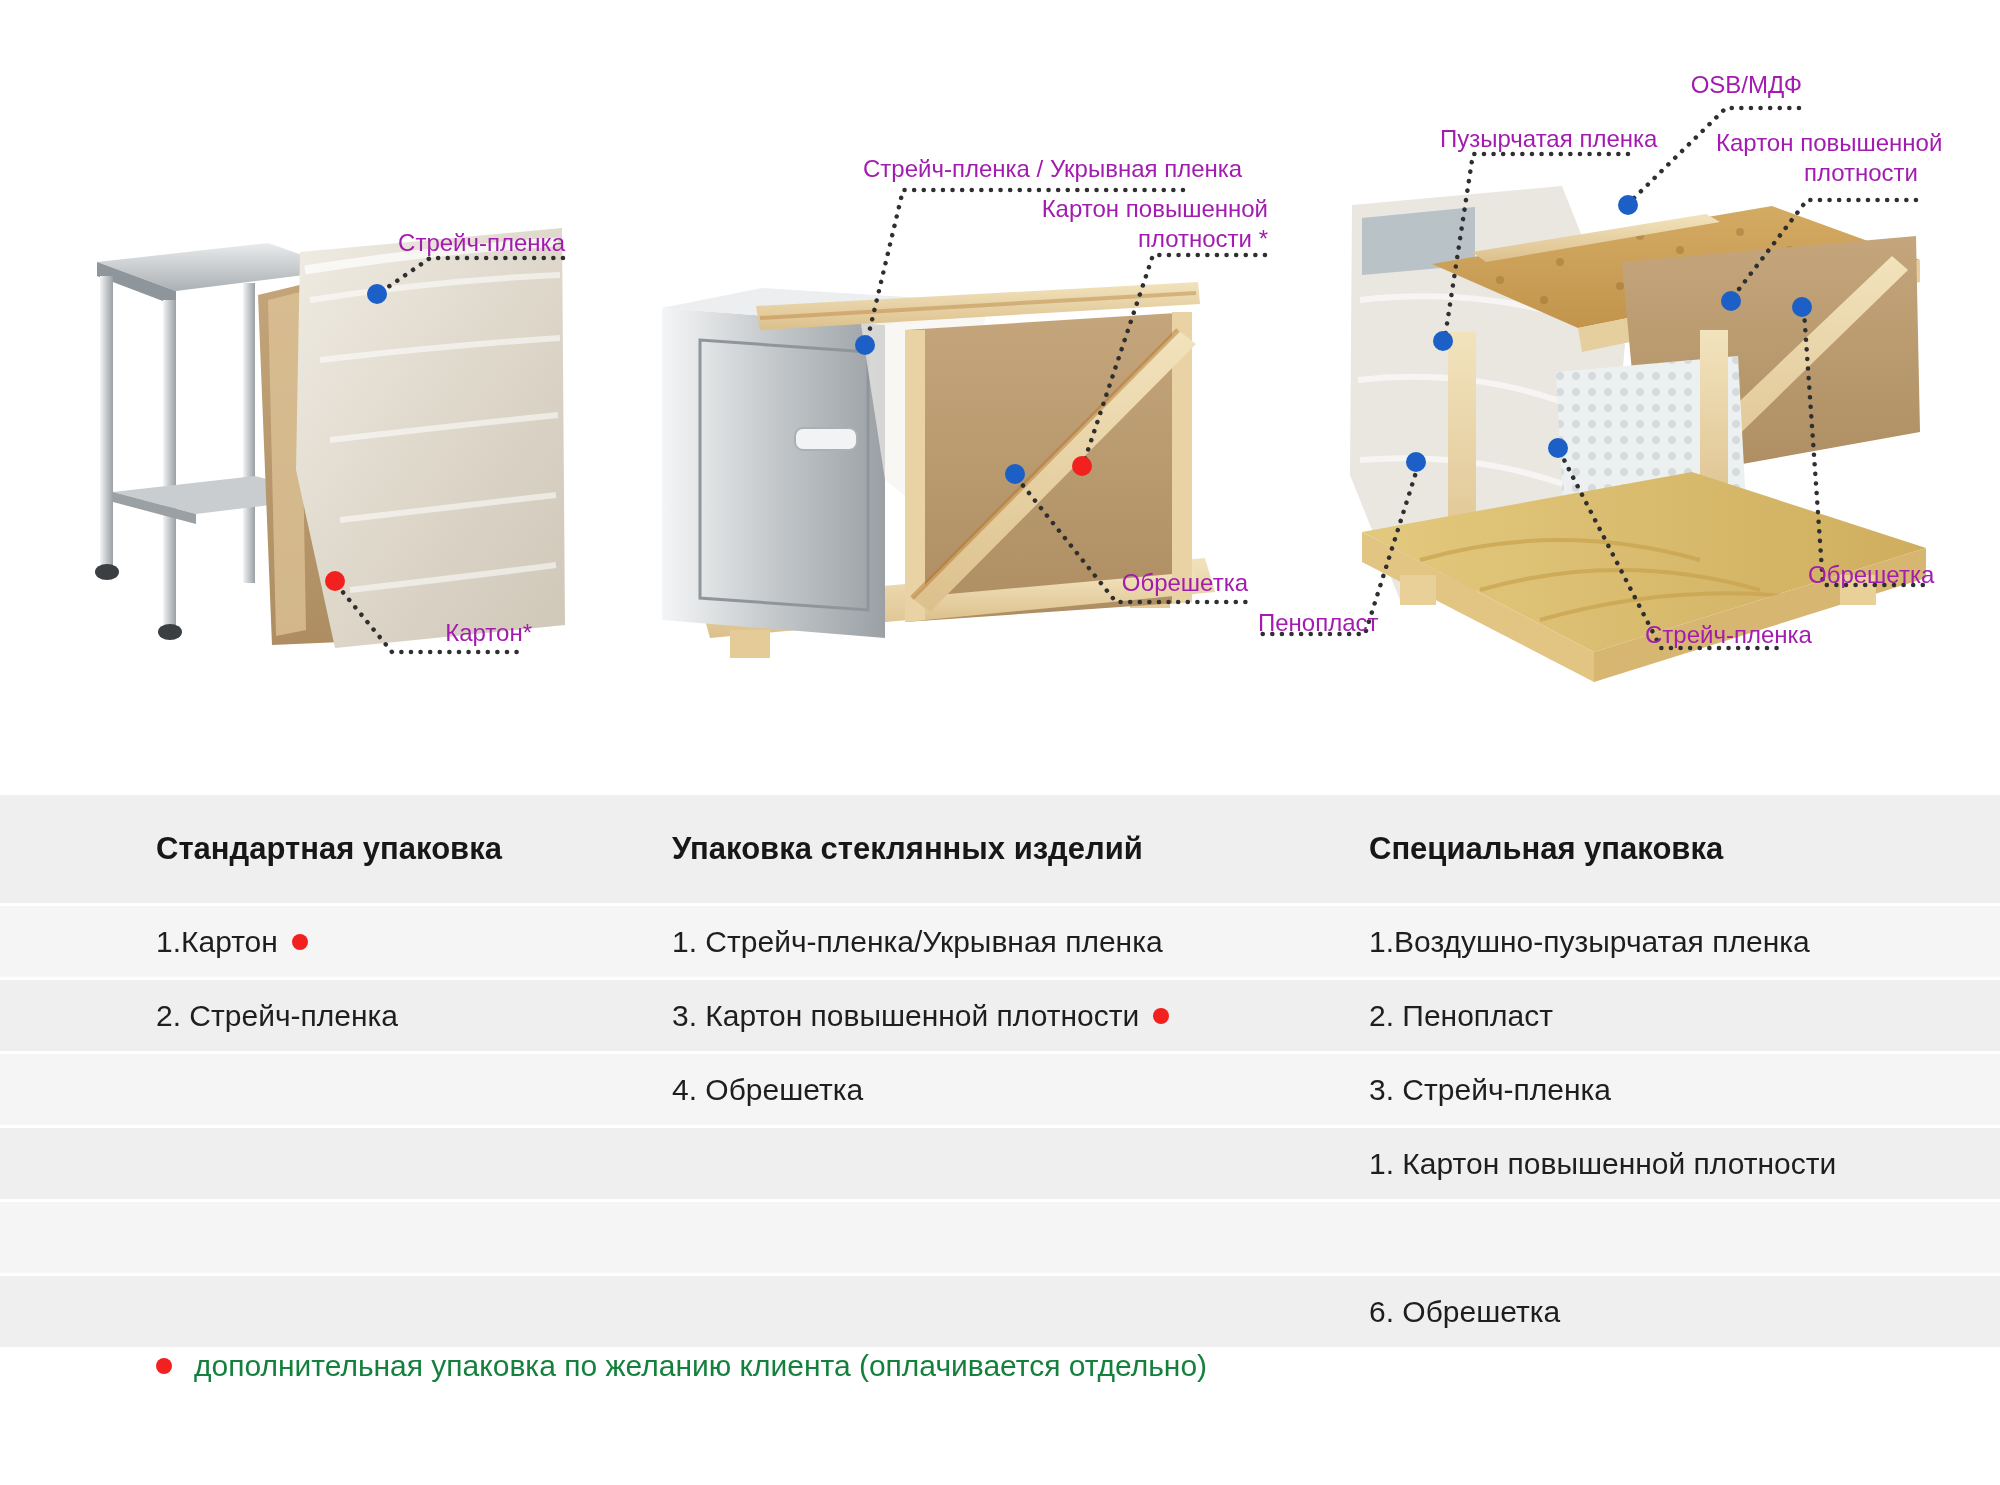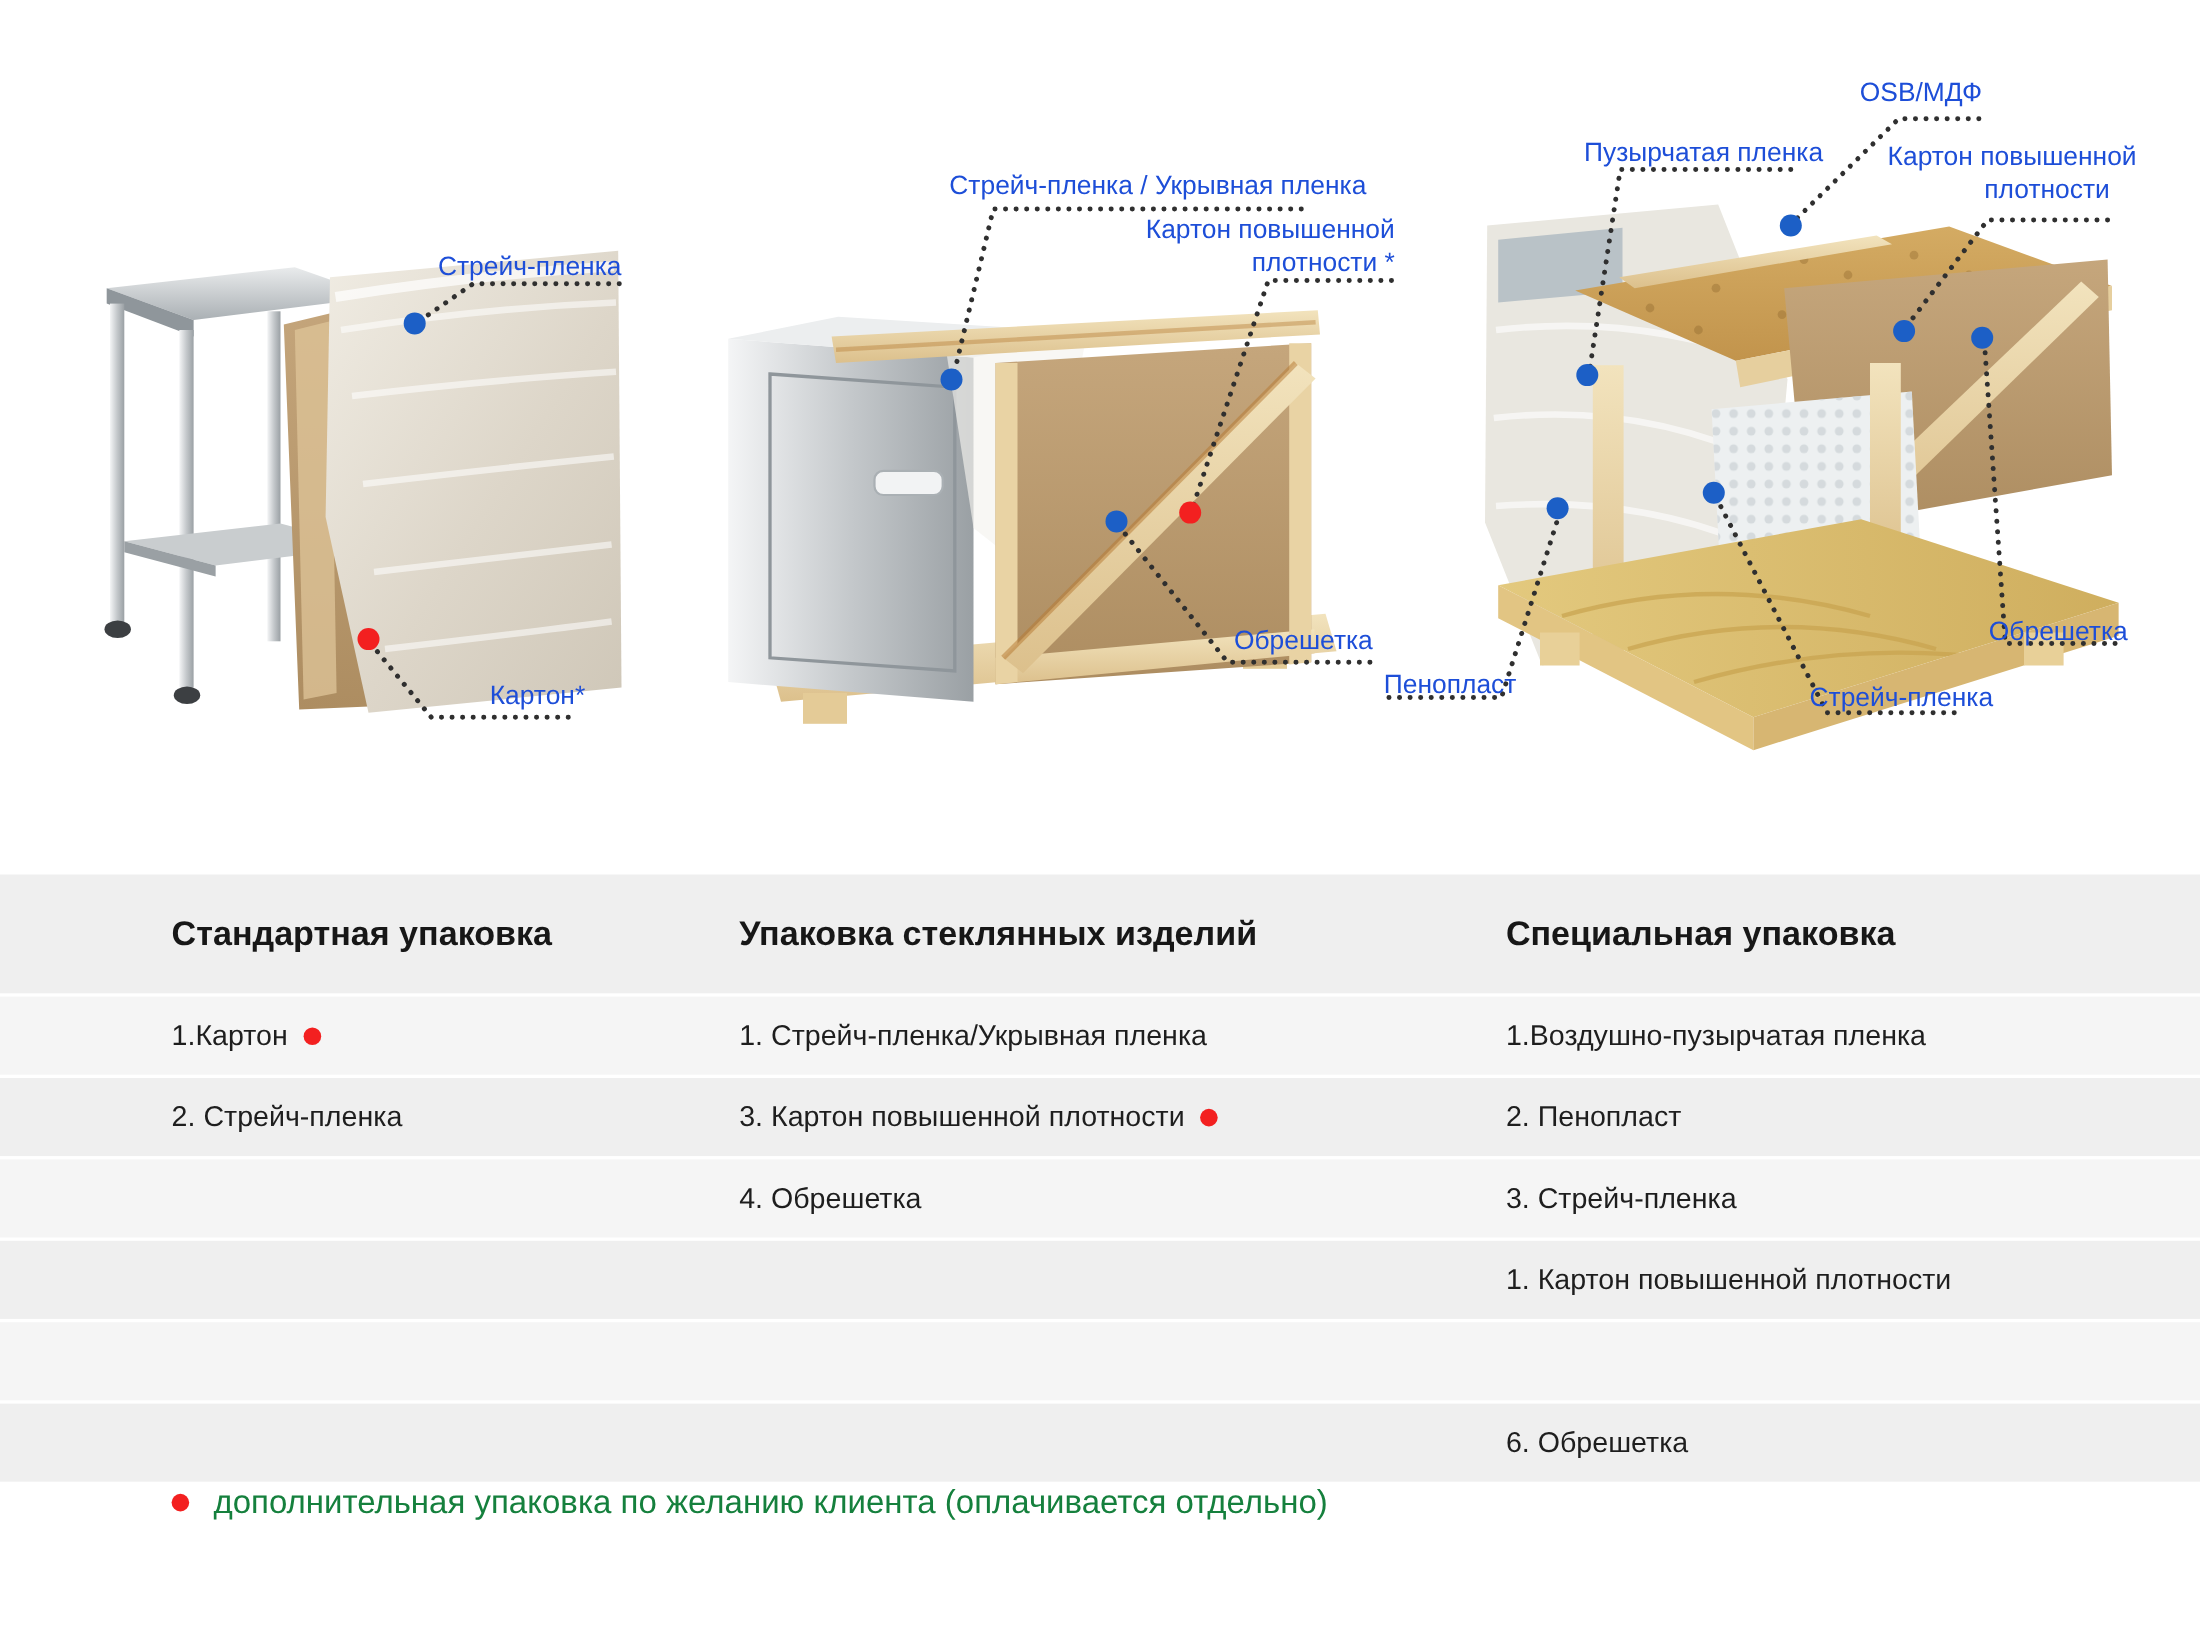--- a/index.html
+++ b/index.html
@@ -1,27 +1,27 @@
 <!DOCTYPE html>
 <html><head>
 <meta charset="utf-8">
 <style>
   html,body{margin:0;padding:0;background:#fff;}
   .page{position:relative;width:2000px;height:1485px;background:#ffffff;
         font-family:"Liberation Sans",sans-serif;overflow:hidden;}
   .art{position:absolute;left:0;top:0;}
-  .callout{position:absolute;color:#1d4ed8;font-size:24px;line-height:1.24;white-space:nowrap;}
+  .callout{position:absolute;color:#a21caf;font-size:24px;line-height:1.24;white-space:nowrap;}
   .ta-r{text-align:right;} .ta-c{text-align:center;}
   
   .pack-table{position:absolute;left:0;top:795px;width:2000px;}
   .trow{display:grid;grid-template-columns:670px 697px 633px;margin-bottom:3px;}
   .trow.header{height:108px;}
   .trow.item{height:71px;}
   .bg-dark{background:#efefef;} .bg-light{background:#f5f5f5;}
-  .cell{display:flex;align-items:center;font-size:26px;color:#1e1e1e;}
+  .cell{display:flex;align-items:center;font-size:30px;color:#1e1e1e;}
   .cell.c1{padding-left:156px;} .cell.c2{padding-left:2px;} .cell.c3{padding-left:2px;}
   .cell.head{font-weight:bold;color:#171717;font-size:31px;}
   .dot-paid{display:inline-block;width:16px;height:16px;border-radius:50%;margin-left:14px;flex:0 0 auto;}
   
   .legend{position:absolute;left:156px;top:1349px;display:flex;align-items:center;}
   .legend .dot-paid{margin-left:0;margin-right:22px;}
   .legend-text{font-size:30px;font-weight:normal;color:#15803d;}
 </style>
 </head>
 <body>

